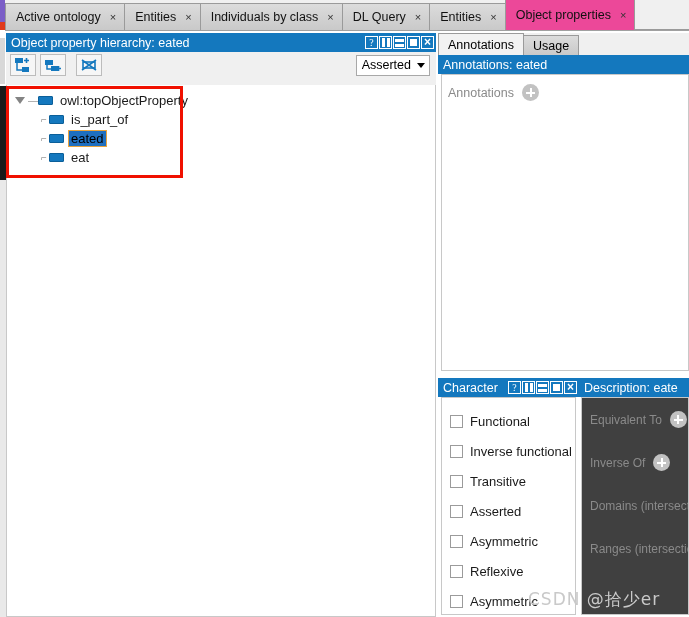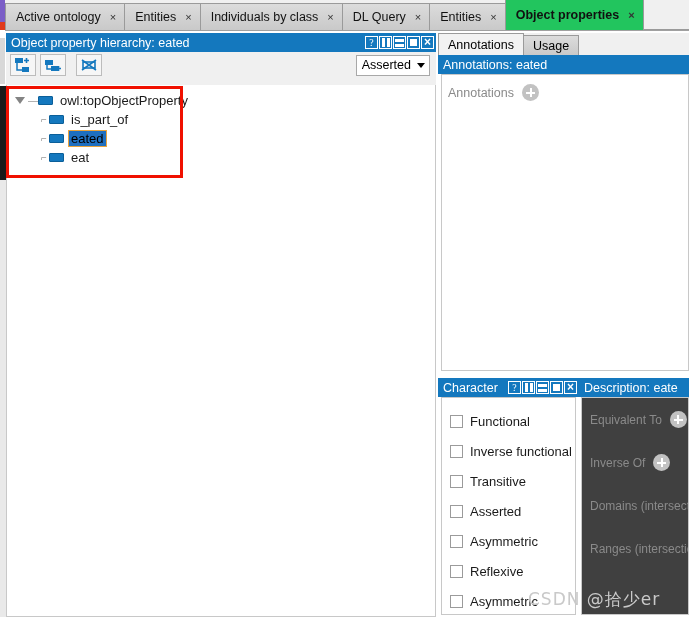--- a/index.html
+++ b/index.html
@@ -56,25 +56,24 @@
     background: linear-gradient(#dcdcdc, #c9c9c9);
     border: 1px solid #9a9a9a;
     border-bottom: none;
     margin-right: -1px;
     font-size: 12.5px;
     color: #111;
     white-space: nowrap;
     position: relative;
   }
   .tab.active {
-    background: #22c55e;
+    background: #ec4899;
     height: 31px;
     border-color: #9a9a9a;
     z-index: 3;
-    font-weight: bold;
   }
   .tab .tab-label { margin-right: 9px; }
   .tab .tab-close {
     font-size: 11px; color: #333; line-height: 1;
     cursor: pointer;
   }
   .tabbar-filler {
     flex: 1;
     height: 27px;
     border-bottom: 1px solid #9a9a9a;

